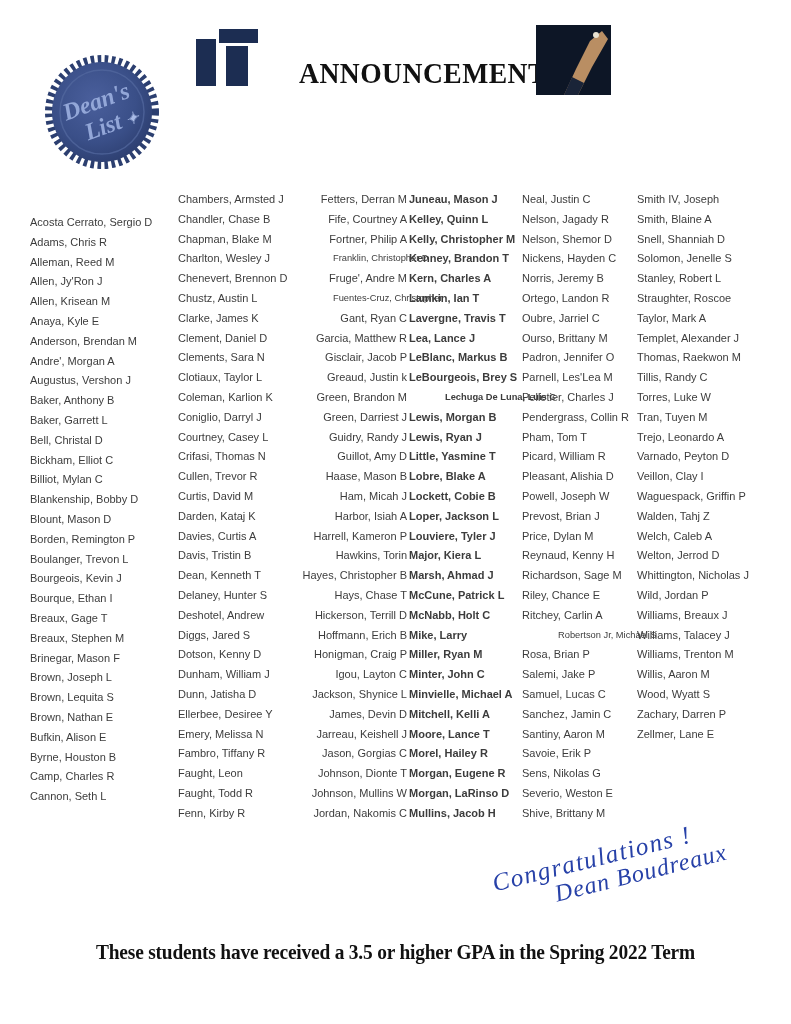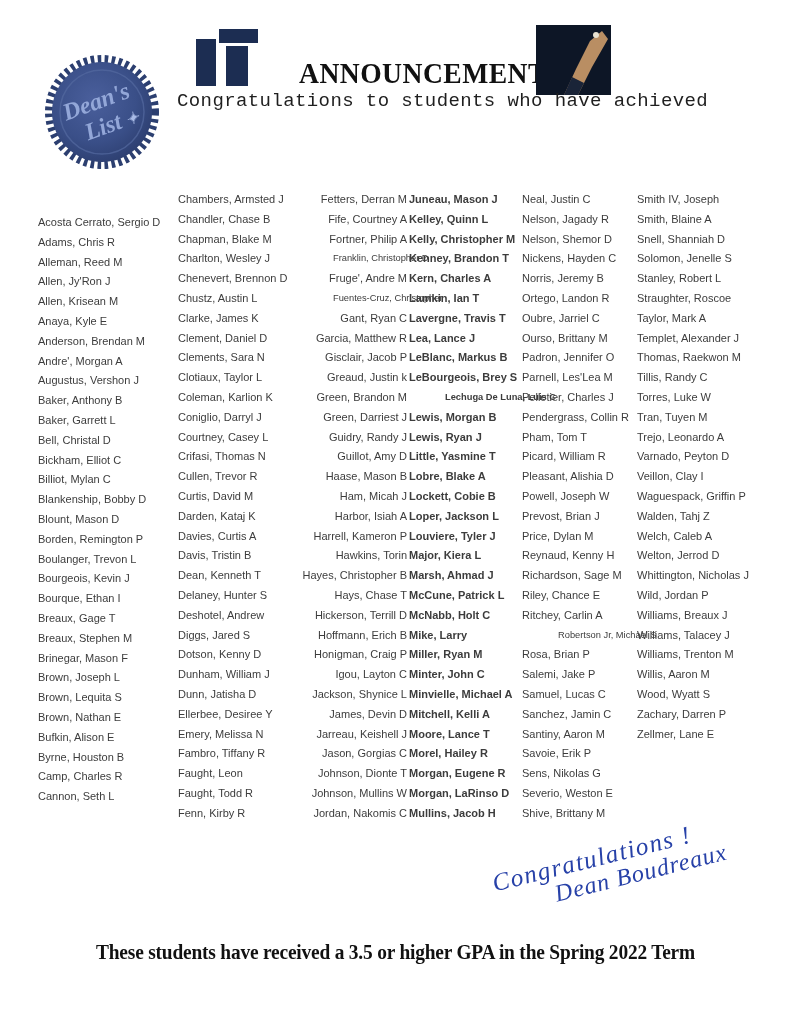--- a/index.html
+++ b/index.html
@@ -21,21 +21,21 @@
   .typeline{
     position:absolute;left:177px;
     font-family:"Liberation Mono","DejaVu Sans Mono",monospace;
     font-size:19px;letter-spacing:.4px;color:#1f1f1f;white-space:nowrap;
   }
   #typeline1{top:90px;}
   #typeline2{top:116px;}
   .typeline b{font-weight:bold;}
   
   .col{position:absolute;}
-  #col1{left:38px;top:213px;width:138px;}
+  #col1{left:30px;top:213px;width:138px;}
   #col2{left:178px;top:190px;width:114px;}
   #col3{left:297px;top:190px;width:110px;text-align:right;}
   #col4{left:409px;top:190px;width:110px;font-weight:bold;}
   #col5{left:522px;top:190px;width:112px;}
   #col6{left:637px;top:190px;width:150px;}
   .name{
     font-size:11px;line-height:19.8px;color:#3c3c3c;white-space:nowrap;
   }
   .name.small{font-size:9.3px;margin-left:36px;}
   
@@ -90,21 +90,20 @@
 
   <div class="photo">
     <svg viewBox="0 0 75 70" width="75" height="70">
       <rect x="0" y="0" width="75" height="70" fill="#0d1626"></rect>
       <polygon points="28,70 40,44 54,16 66,6 72,14 56,42 42,70" fill="#b98e63"></polygon>
       <polygon points="28,70 36,52 48,58 42,70" fill="#1a2438"></polygon>
       <circle cx="60" cy="10" r="3" fill="#e8e2d2"></circle>
     </svg>
   </div>
 
-  <div class="typeline" id="typeline1">Congratulations to students who have achieved</div>
 
   <div class="col" id="col1">
       <div class="name">Acosta Cerrato, Sergio D</div>
       <div class="name">Adams, Chris R</div>
       <div class="name">Alleman, Reed M</div>
       <div class="name">Allen, Jy'Ron J</div>
       <div class="name">Allen, Krisean M</div>
       <div class="name">Anaya, Kyle E</div>
       <div class="name">Anderson, Brendan M</div>
       <div class="name">Andre', Morgan A</div>

